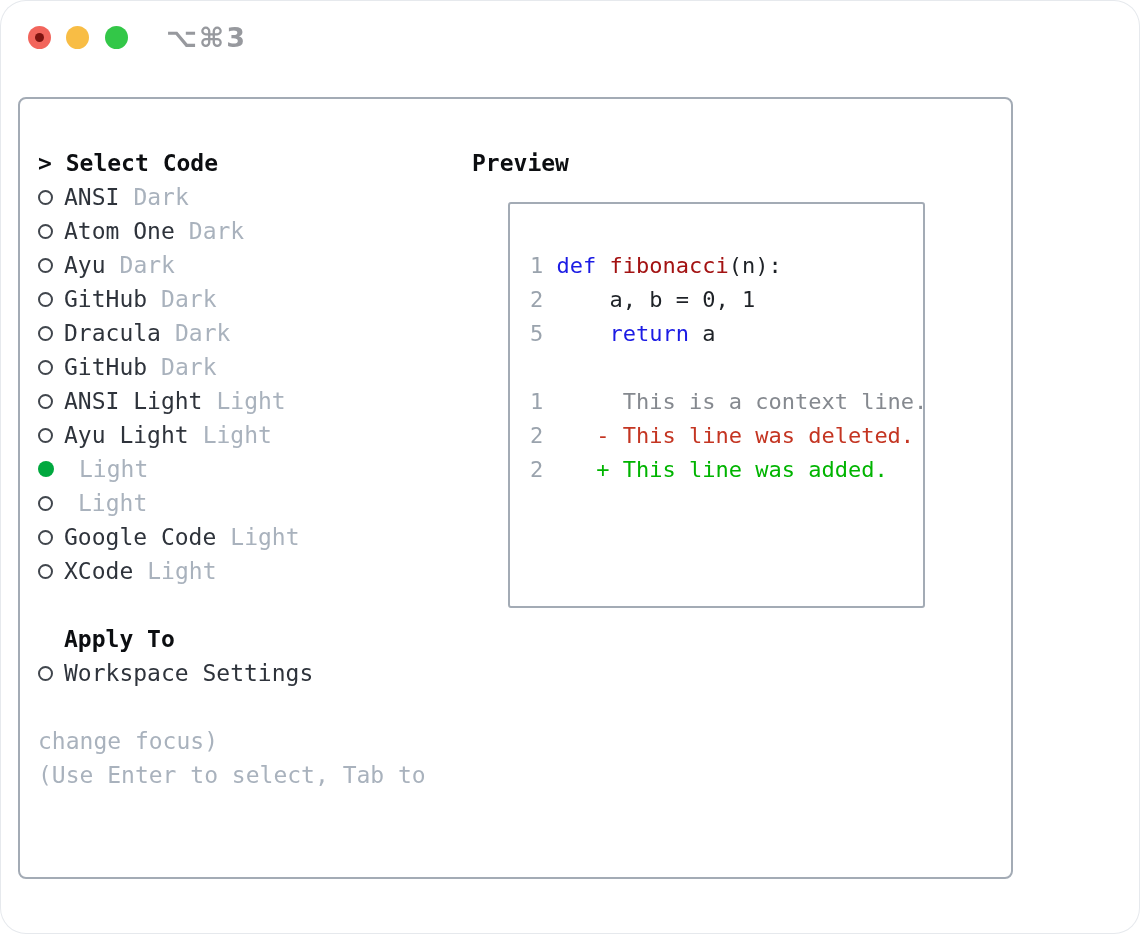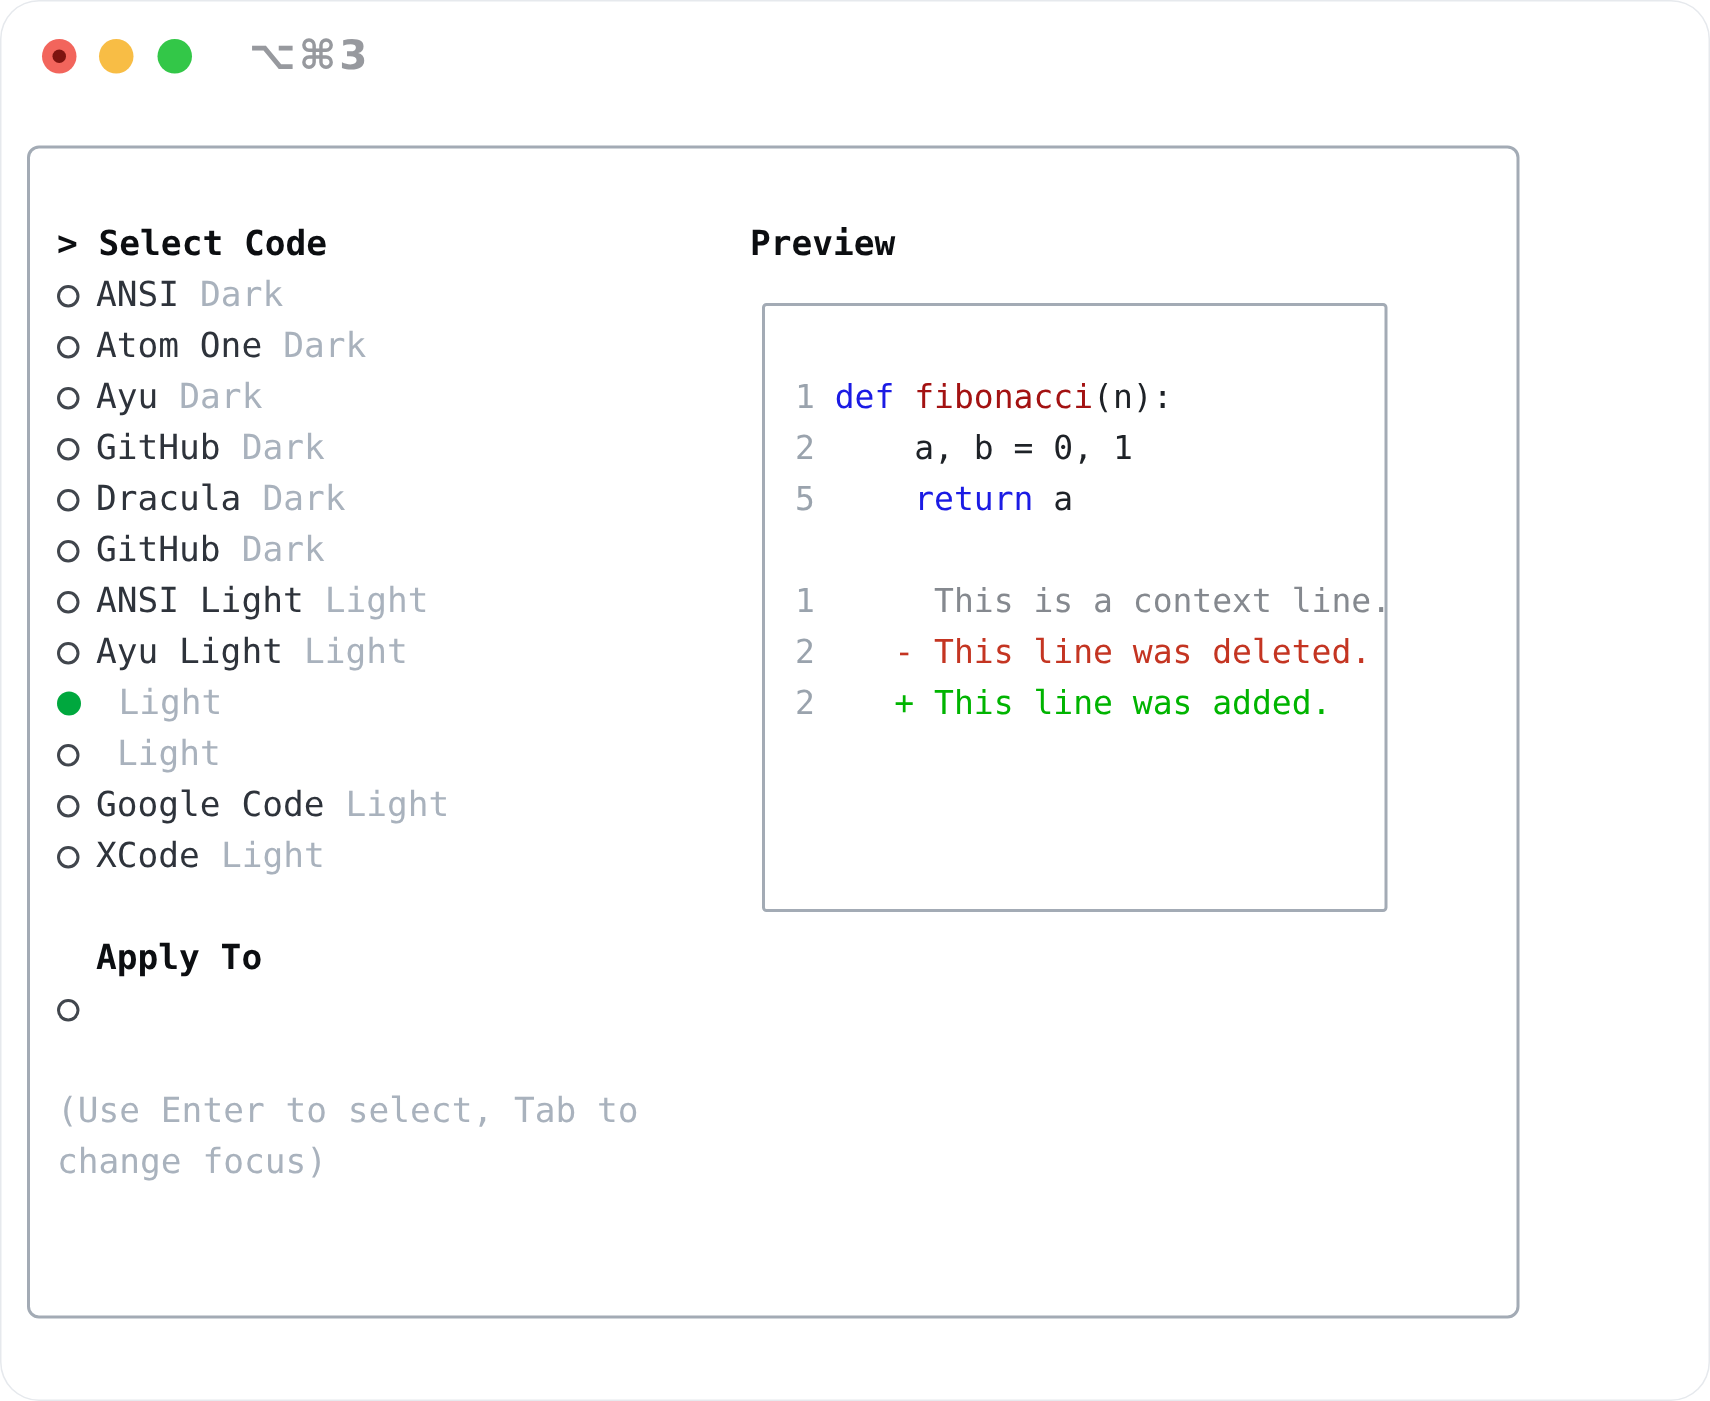--- a/index.html
+++ b/index.html
@@ -52,21 +52,21 @@
   .radio{flex:0 0 auto;width:15px;height:15px;border:2.5px solid var(--radio-ring);
          border-radius:50%;margin-right:11px}
   .radio.fill{width:16px;height:16px;border:none;background:var(--accent-green)}
   .name{color:var(--text-dark)}
   .row.sel .name{color:var(--accent-green)}
   .tag{color:var(--muted-gray);margin-left:14px}
   .indent{padding-left:26px}
   .hint{color:var(--muted-gray)}
 
   
-  .preview-title{position:absolute;left:480px;top:47px;height:34px;line-height:34px;font-size:23px}
+  .preview-title{position:absolute;left:452px;top:47px;height:34px;line-height:34px;font-size:23px}
   .preview-box{position:absolute;left:488px;top:103px;width:417px;height:406px;
                border:2px solid var(--border-gray);border-radius:3px;background:#fff}
   .code{position:absolute;left:20px;top:45px;font-size:22px}
   .cline{height:34px;line-height:34px;white-space:pre;color:var(--code-text)}
   .tok-ln{color:var(--line-number-gray)}
   .tok-kw{color:var(--keyword-blue)}
   .tok-fn{color:var(--function-red)}
   .tok-pl{color:var(--code-text)}
   .tok-ctx{color:var(--context-gray)}
   .tok-del{color:var(--deleted-red)}
@@ -108,27 +108,27 @@
           <div class="row"><span class="radio"></span><span class="name">XCode</span><span class="tag">Light</span></div>
         </div>
 
       <div class="row"></div>
 
       <div class="row indent">
         <span class="h">Apply To</span>
       </div>
 
       <div id="apply-list">
-          <div class="row"><span class="radio"></span></div>
+          <div class="row"><span class="radio"></span><span class="name">Workspace Settings</span></div>
         </div>
 
       <div class="row"></div>
 
+      <div class="row hint">change focus)</div>
       <div class="row hint">(Use Enter to select, Tab to</div>
-      <div class="row hint">change focus)</div>
     </div>
 
     <div class="preview-title h">Preview</div>
 
     <div class="preview-box">
       <div class="code" id="code-block">
           <div class="cline"><span class="tok-ln">1</span><span class="tok-pl"> </span><span class="tok-kw">def</span><span class="tok-pl"> </span><span class="tok-fn">fibonacci</span><span class="tok-pl">(n):</span></div>
           <div class="cline"><span class="tok-ln">2</span><span class="tok-pl">     a, b = 0, 1</span></div>
           <div class="cline"><span class="tok-ln">5</span><span class="tok-pl">     </span><span class="tok-kw">return</span><span class="tok-pl"> a</span></div>
           <div class="cline"></div>

